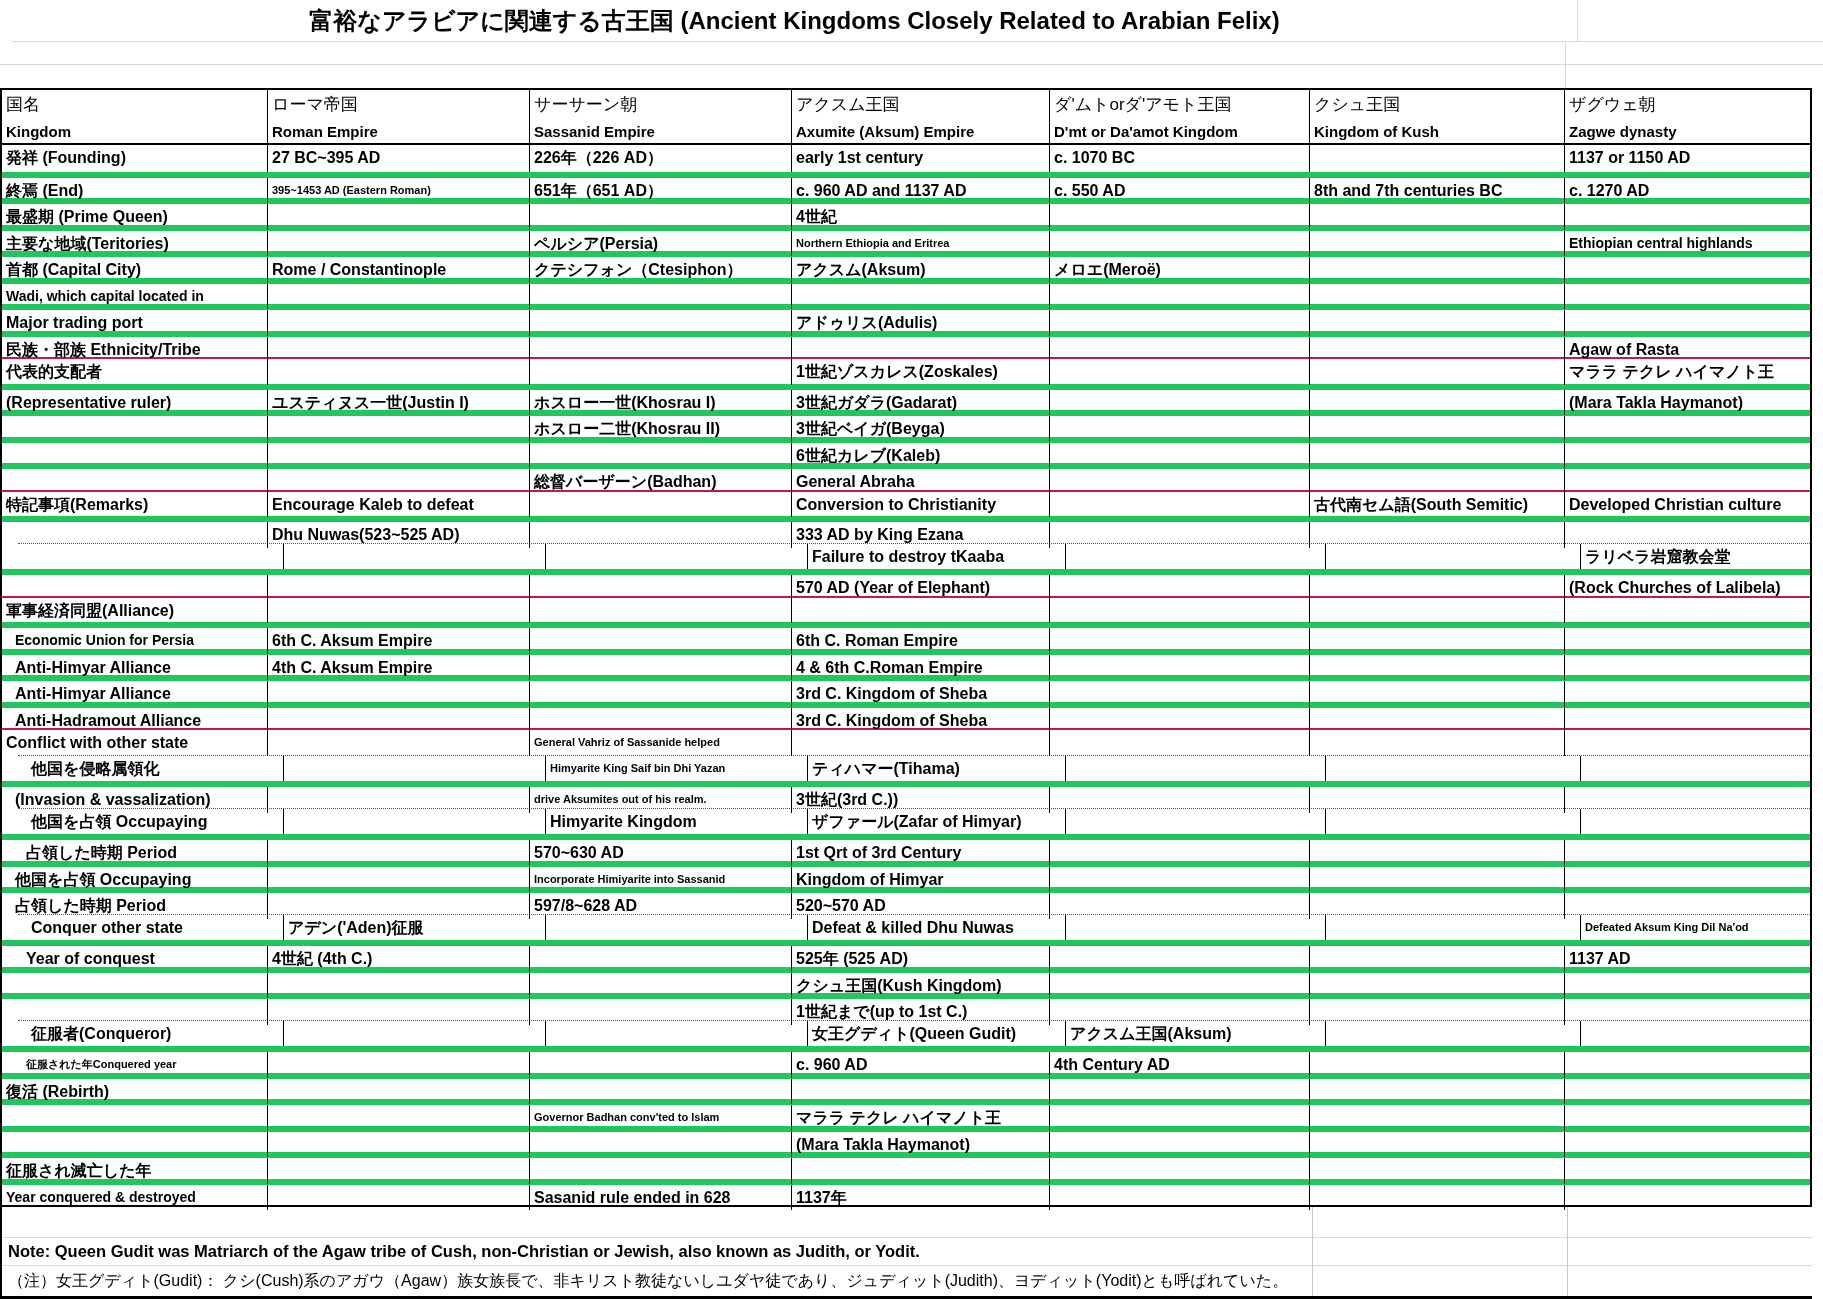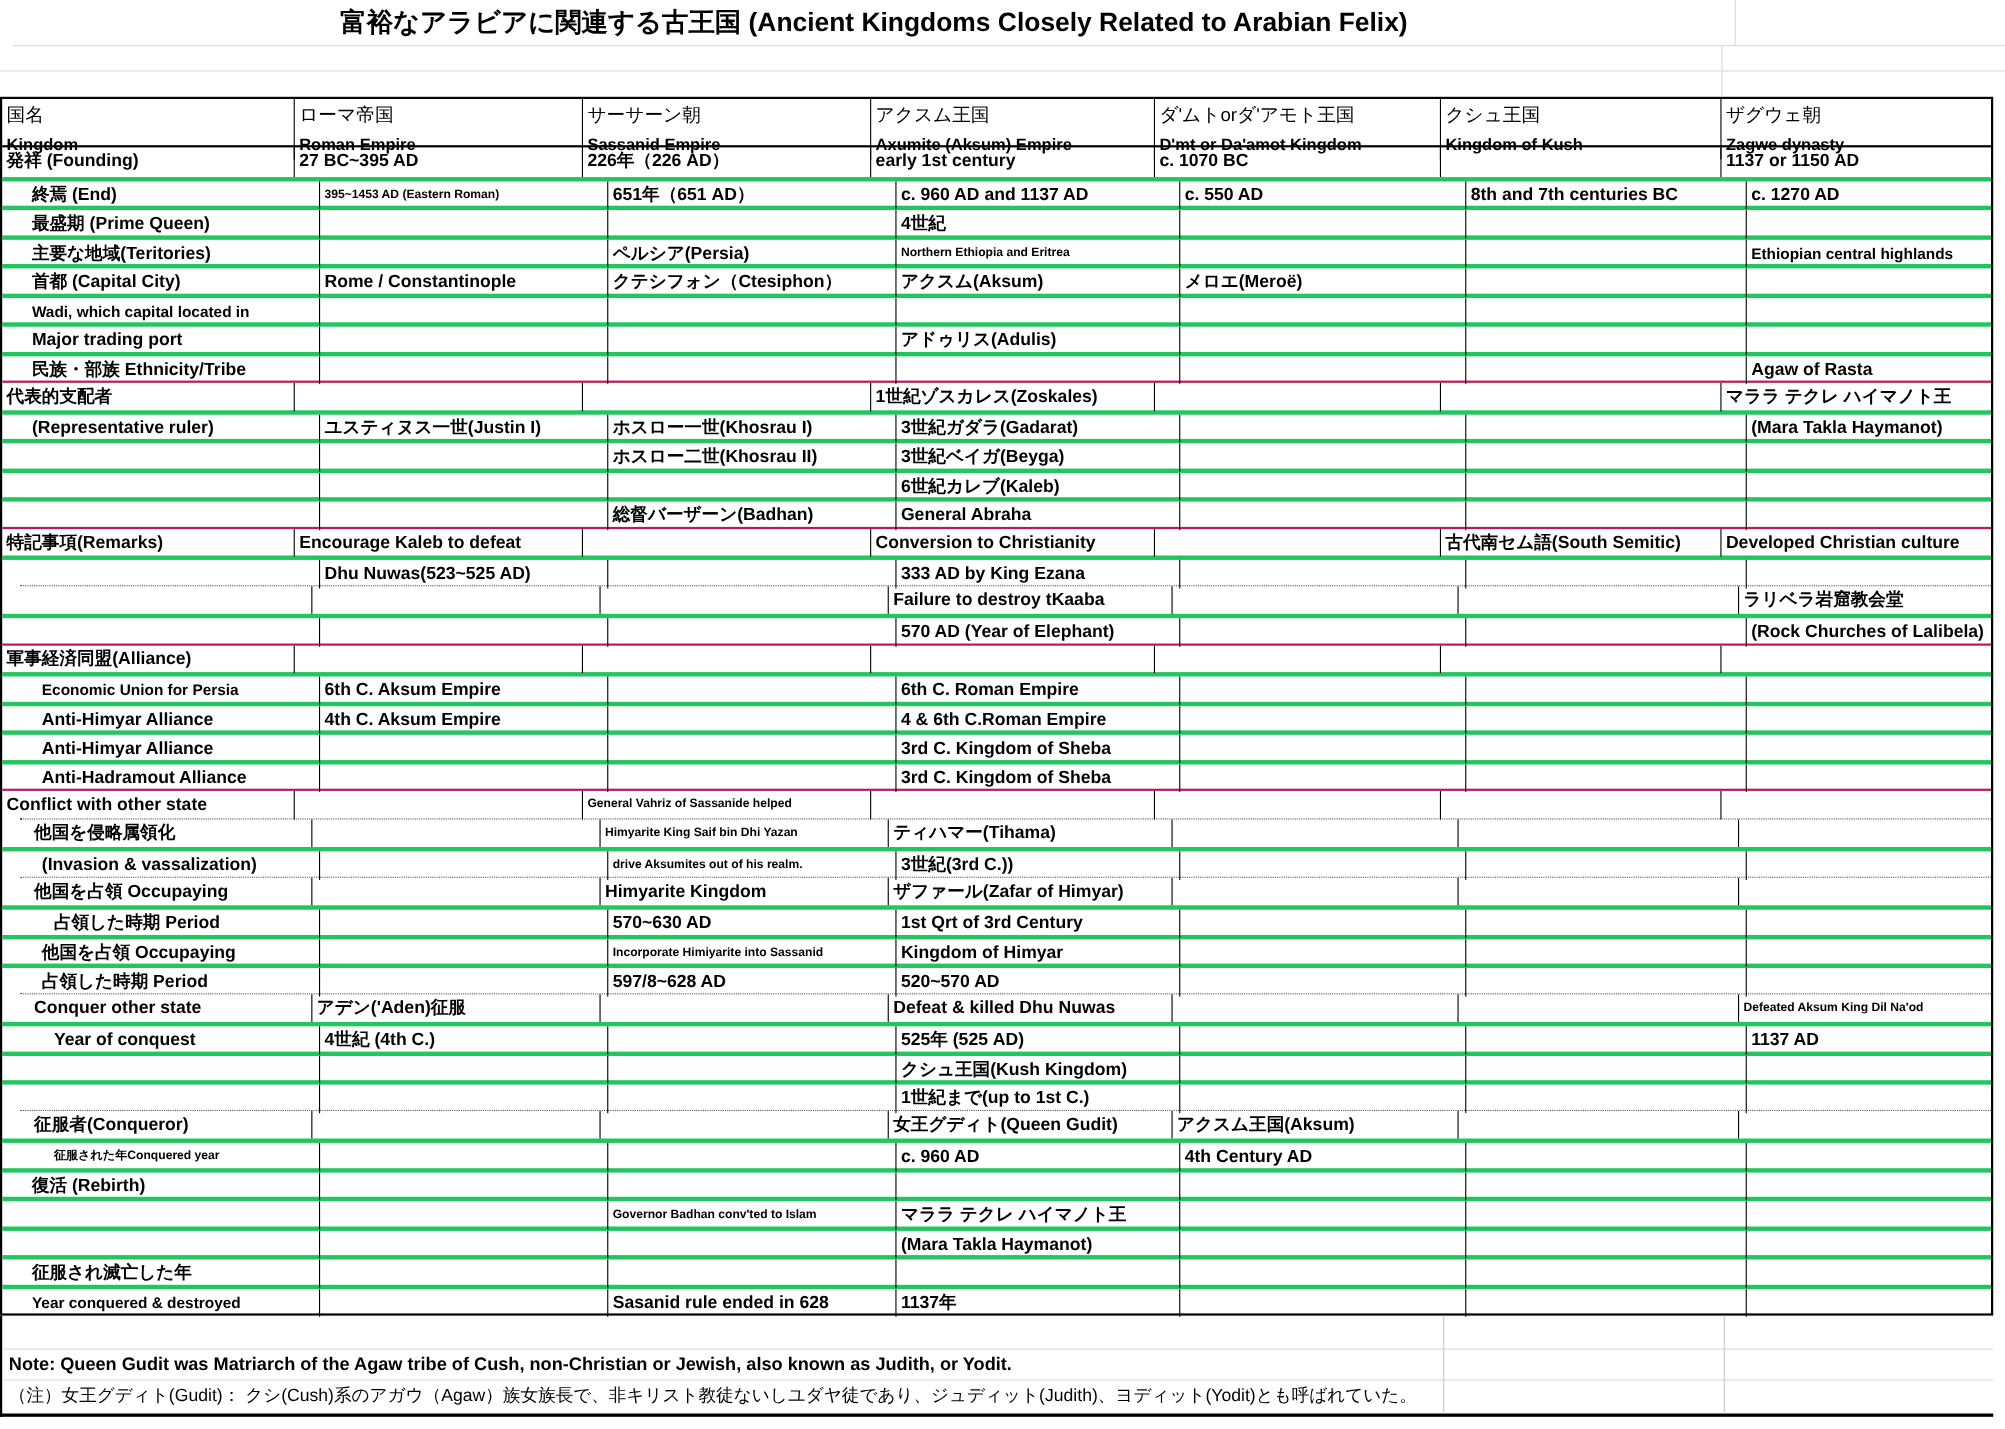--- a/index.html
+++ b/index.html
@@ -10,22 +10,22 @@
   .titlebar{position:relative;height:41px;border-bottom:1px solid #d9d9d9;margin-left:12px;}
   .title{position:absolute;left:0;top:0;width:1565px;height:41px;line-height:41px;text-align:center;
          font-size:24px;font-weight:bold;white-space:nowrap;}
   .sp1{position:relative;height:22px;border-bottom:1px solid #d9d9d9;}
   .sp2{position:relative;height:23px;}
   .vl{position:absolute;top:0;bottom:0;width:1px;background:#d9d9d9;}
 
   
   #tbl{width:1812px;border:2px solid #000;box-sizing:border-box;}
   .row{display:grid;grid-template-columns:266px 262px 262px 258px 260px 255px 245px;height:26.5px;box-sizing:border-box;}
-  .row.hd{height:44px;border-bottom:2px solid #000;}
-  .row.bt{border-top:4px solid #22c55e;padding-left:23px;}
+  .row.hd{height:55px;border-bottom:2px solid #000;}
+  .row.bt{border-top:6px solid #22c55e;}
   .row.bk{border-top:2px solid #be185d;}
   .row.bd{border-top:1px dotted #555;margin-left:16px;}
   .cell{position:relative;border-right:1px solid #000;padding:0 0 0 4px;box-sizing:border-box;
         font-size:16px;font-weight:bold;line-height:25.5px;white-space:nowrap;overflow:visible;}
   .row .cell:last-child{border-right:none;}
   .cell.sm{font-size:11px;}
   .cell.md{font-size:14px;}
   .cell.i1{padding-left:13px;}
   .cell.i2{padding-left:24px;}
   .hd .cell{line-height:27px;padding-top:1px;}

